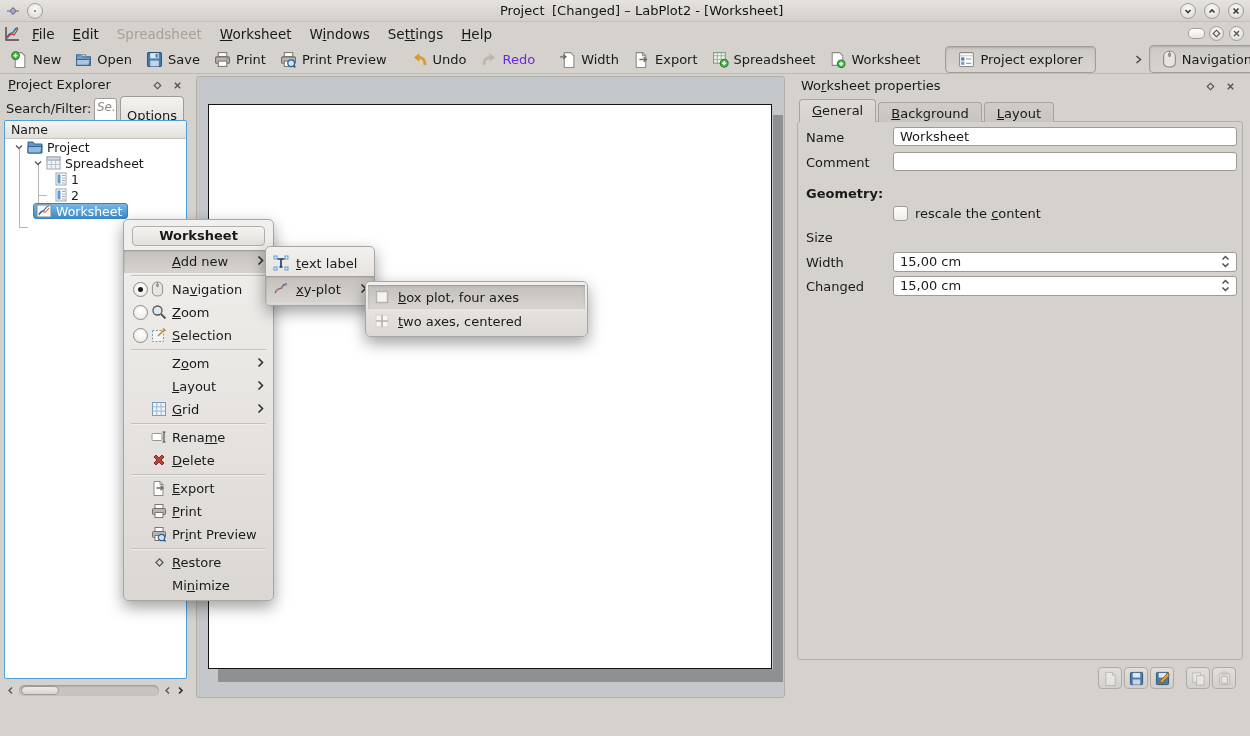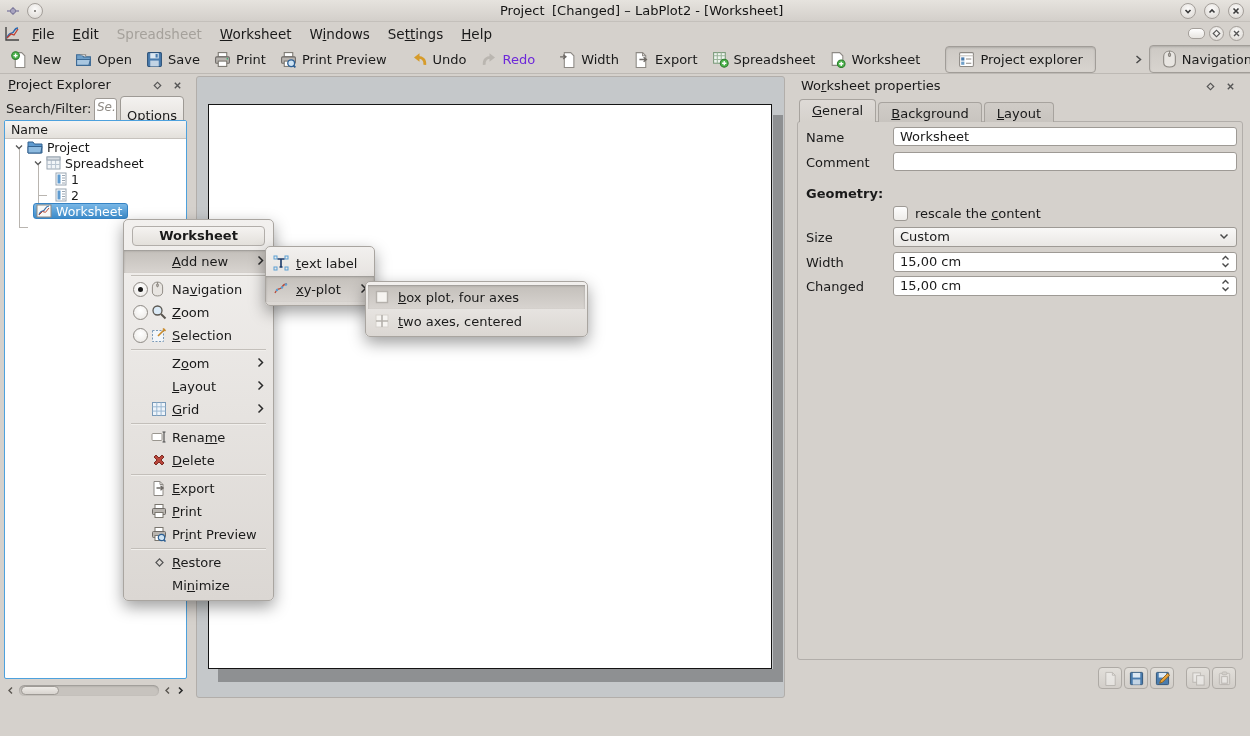--- a/index.html
+++ b/index.html
@@ -502,28 +502,20 @@
 
     <span class="f-label" style="top:33px">Comment</span>
     <span class="text-field" style="top:30px"></span>
 
     <span class="f-label f-bold" style="top:64px">Geometry:</span>
 
     <span class="checkbox" style="left:95px;top:84px"></span>
     <span class="f-label" style="left:117px;top:84px">rescale the <u>c</u>ontent</span>
 
     <span class="f-label" style="top:108px">Size</span>
-    <span class="combo" style="top:105px">
-      <span>Custom</span>
-      <span class="chev">
-          <svg width="10" height="7" viewBox="0 0 10 7">
-            <path d="M1.5 1.5l3.5 3.5L8.5 1.5" fill="none" stroke="#4a4a4a" stroke-width="1.5"></path>
-          </svg>
-        </span>
-    </span>
 
     <span class="f-label" style="top:133px">Width</span>
     <span class="spin" style="top:130px">
       <span>15,00 cm</span>
       <span class="arrows">
         <svg width="9" height="6" viewBox="0 0 9 6">
             <path d="M1.5 4.5L4.5 1.5l3 3" fill="none" stroke="#4a4a4a" stroke-width="1.4"></path>
           </svg>
         <svg width="9" height="6" viewBox="0 0 9 6">
             <path d="M1.5 1.5l3 3 3-3" fill="none" stroke="#4a4a4a" stroke-width="1.4"></path>

